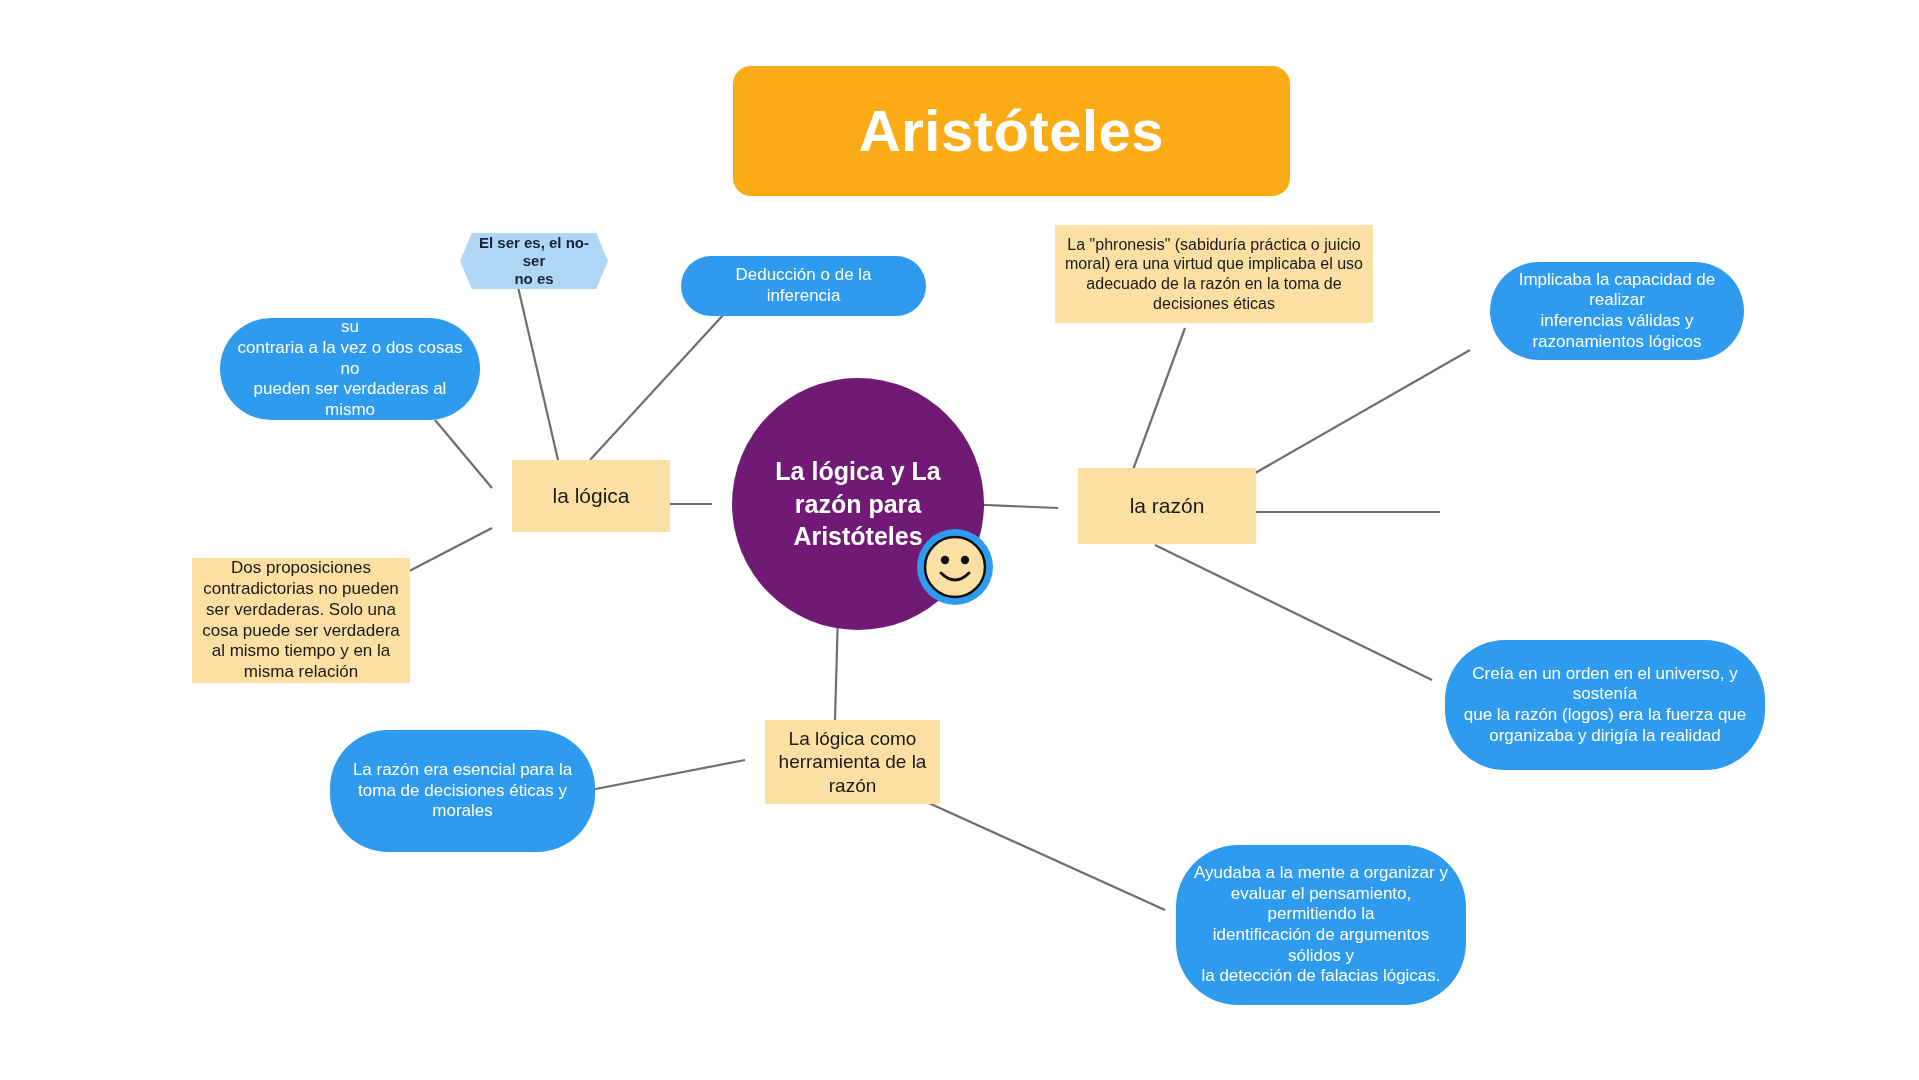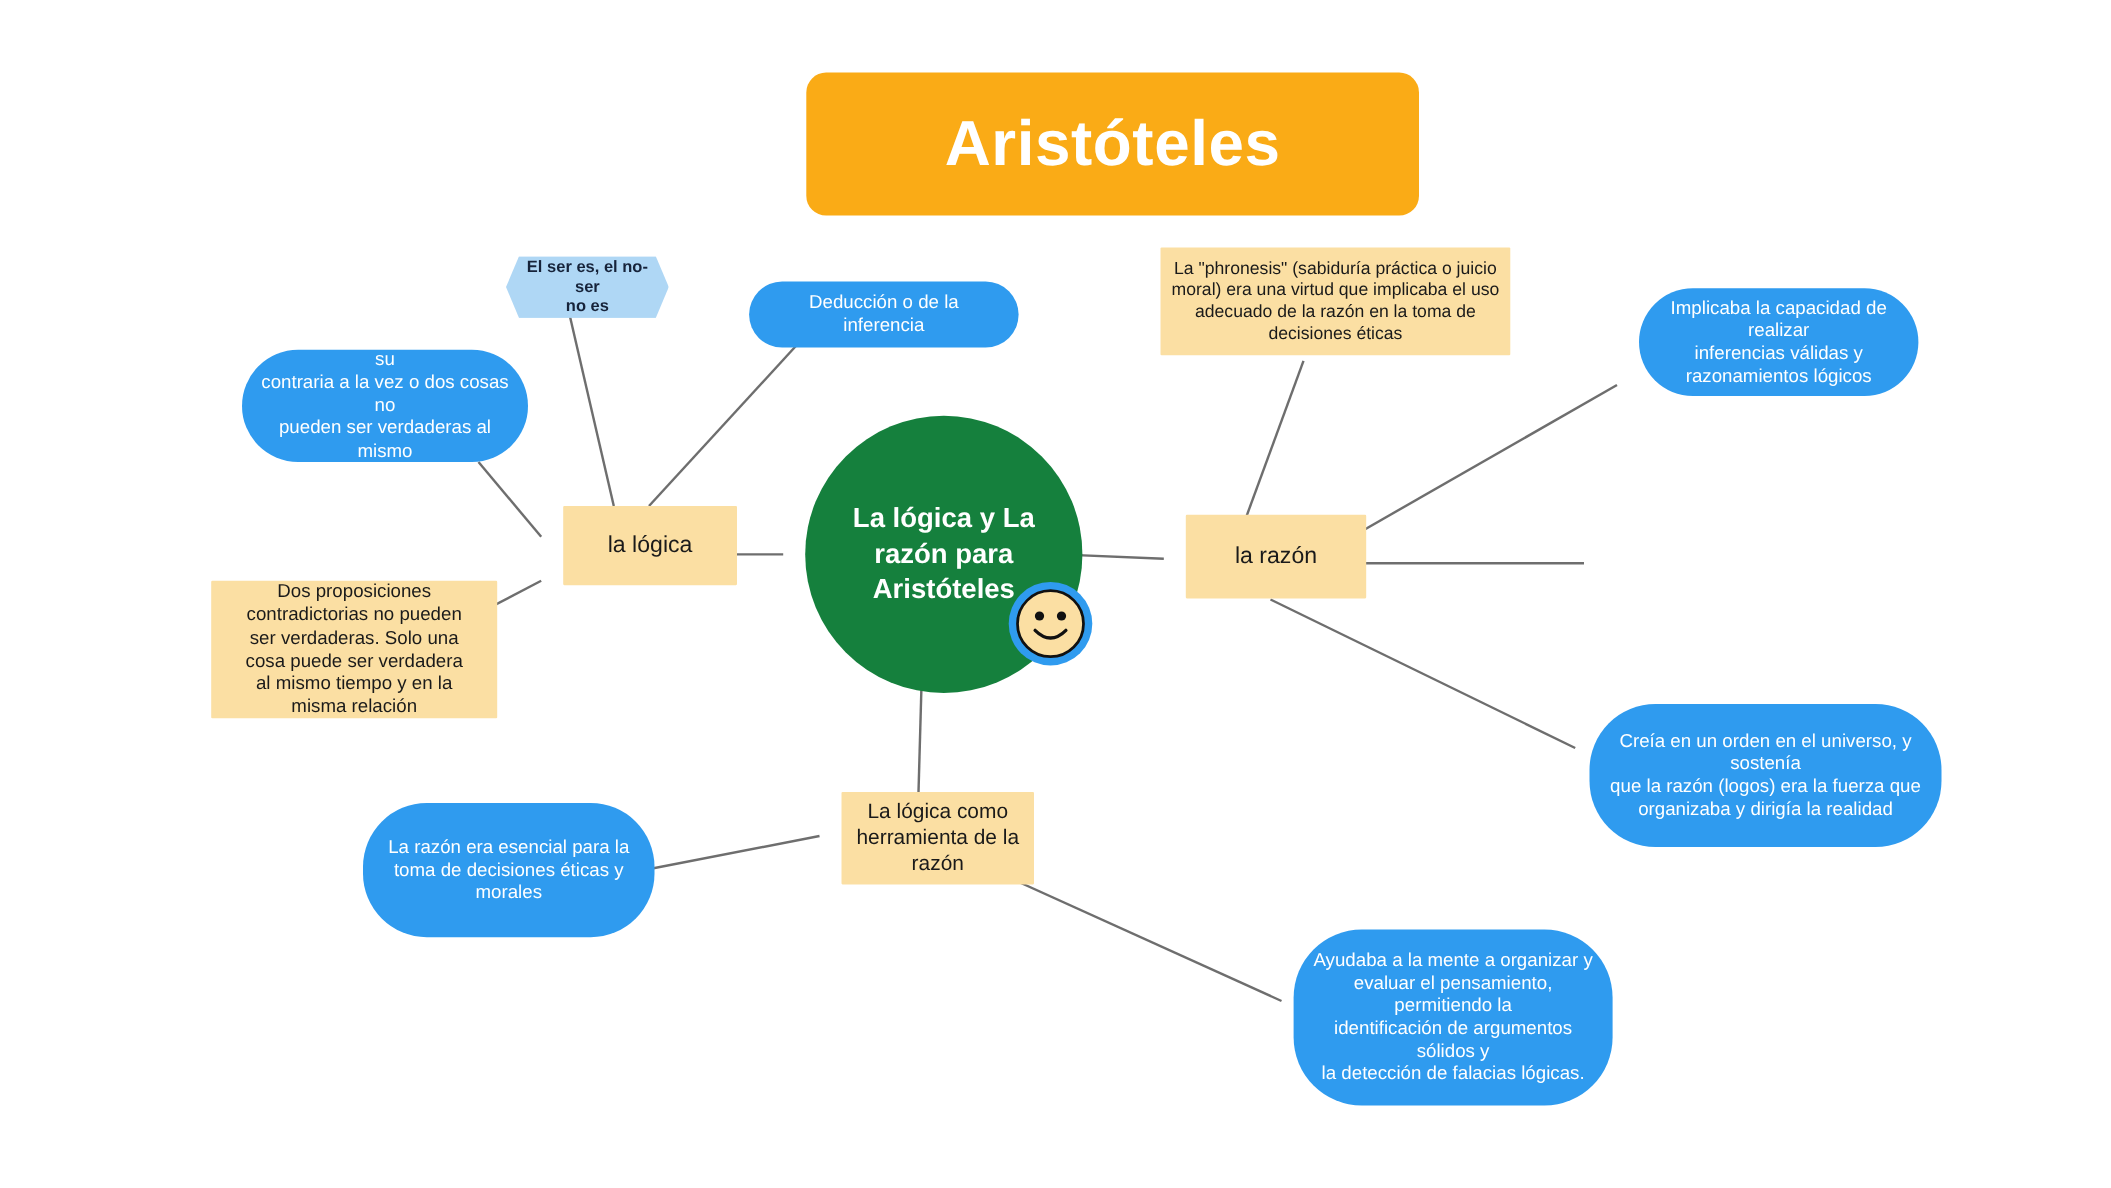--- a/index.html
+++ b/index.html
@@ -46,21 +46,21 @@
     background: #FAAB16;
     border-radius: 18px;
     color: #ffffff;
     font-size: 58px;
     font-weight: bold;
     letter-spacing: 0.5px;
   }
 
   
   .center-circle {
-    background: #15803d;
+    background: #701a75;
     border-radius: 50%;
     color: #ffffff;
     font-size: 25px;
     font-weight: bold;
     line-height: 1.3;
   }
 
   
   .branch {
     background: #FBDFA3;
@@ -150,37 +150,37 @@
       <circle cx="40" cy="40" r="38" fill="#2F9BEF"></circle>
       <circle cx="40" cy="40" r="30" fill="#FBDFA3" stroke="#111111" stroke-width="2.5"></circle>
       <circle cx="30" cy="33" r="4.2" fill="#111111"></circle>
       <circle cx="50" cy="33" r="4.2" fill="#111111"></circle>
       <path d="M26 46 Q40 60 54 46" stroke="#111111" stroke-width="3" fill="none" stroke-linecap="round"></path>
     </svg>
   </div>
 
   <div class="node branch" style="left:492px; top:460px; width:158px; height:72px;text-align:center;">la lógica</div>
 
-  <div class="node branch" style="left:1058px; top:468px; width:164px; height:76px;">la razón</div>
+  <div class="node branch" style="left:1058px; top:468px; width:178px; height:76px;">la razón</div>
 
   <div class="node branch" style="left:745px; top:720px; width:175px; height:84px; font-size:19px;">La lógica como
 herramienta de la
 razón</div>
 
   <div class="node hexagon" style="left:440px; top:233px; width:148px; height:56px;">El ser es, el no-ser
 no es</div>
 
   <div class="node pill" style="left:661px; top:256px; width:245px; height:60px;">Deducción o de la inferencia</div>
 
   <div class="node pill" style="left:200px; top:318px; width:260px; height:102px; border-radius:52px;">No se puede ser una cosa y su
 contraria a la vez o dos cosas no
 pueden ser verdaderas al mismo
 tiempo y sentido</div>
 
-  <div class="node note" style="left:172px; top:528px; width:260px; height:125px;">Dos proposiciones
+  <div class="node note" style="left:172px; top:558px; width:218px; height:125px;">Dos proposiciones
 contradictorias no pueden
 ser verdaderas. Solo una
 cosa puede ser verdadera
 al mismo tiempo y en la
 misma relación</div>
 
   <div class="node note" style="left:1035px; top:225px; width:318px; height:98px; font-size:16px;">La "phronesis" (sabiduría práctica o juicio
 moral) era una virtud que implicaba el uso
 adecuado de la razón en la toma de
 decisiones éticas</div>

